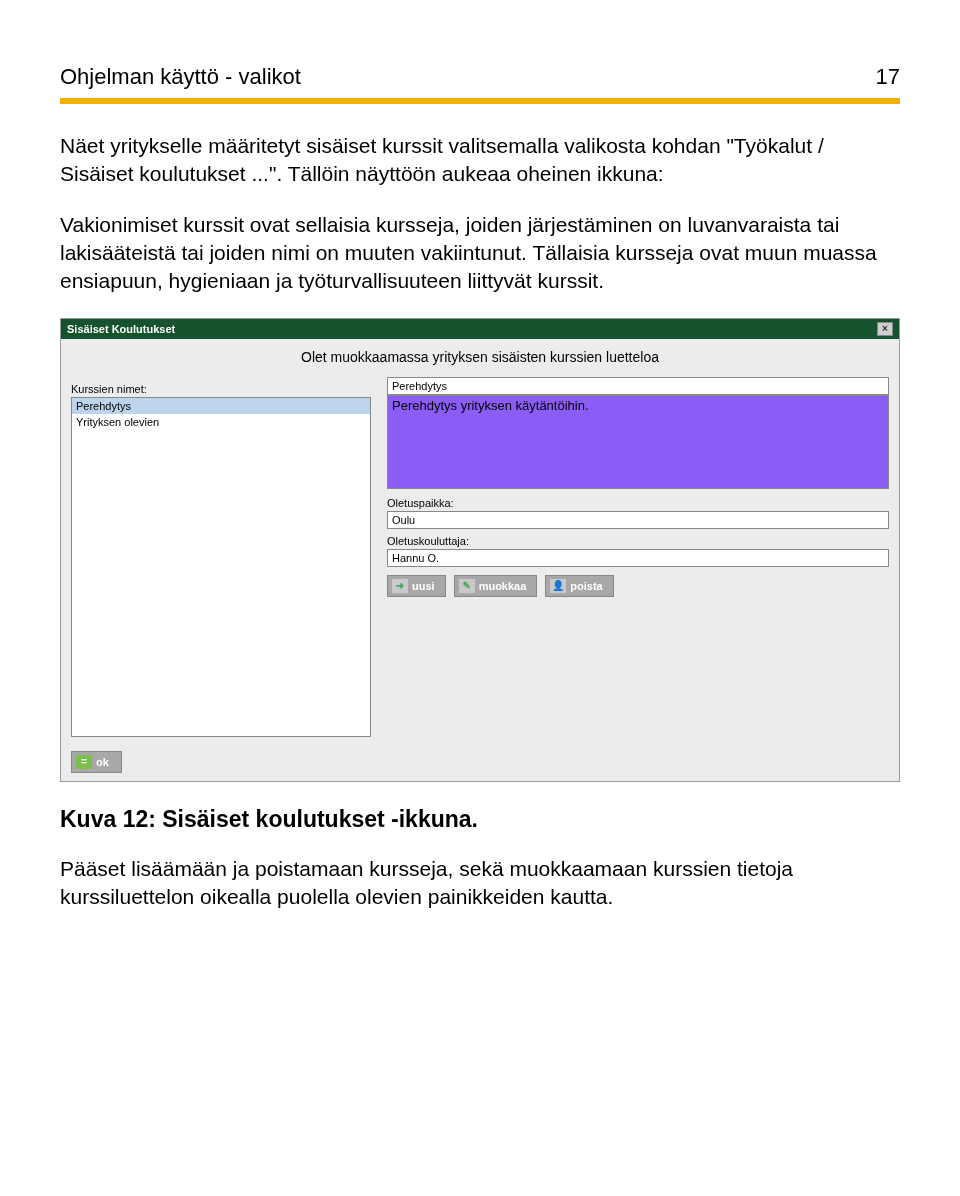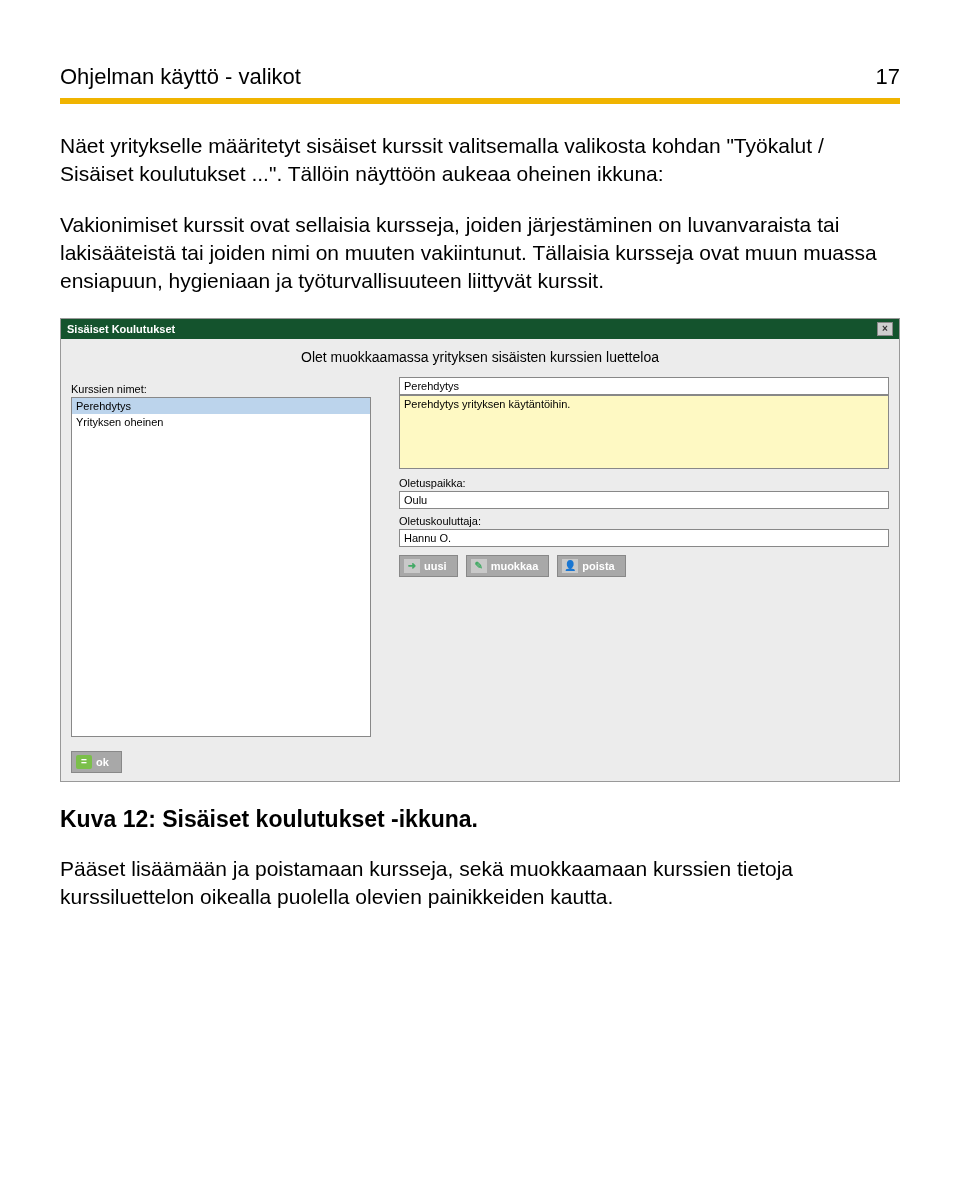--- a/index.html
+++ b/index.html
@@ -68,21 +68,21 @@
     border: 1px solid #888;
     line-height: 1;
   }
   .ss-subtitle {
     text-align: center;
     padding: 10px 0 12px 0;
     font-size: 14px;
   }
   .ss-body {
     display: flex;
-    gap: 28px;
+    gap: 16px;
     padding: 0 10px 8px 10px;
   }
   .ss-left {
     width: 300px;
   }
   .ss-right {
     flex: 1;
   }
   .ss-label {
     font-size: 11px;
@@ -94,26 +94,26 @@
     background: #fff;
     border: 1px solid #888;
     padding: 2px 4px;
     font-size: 11px;
     font-family: inherit;
     height: 18px;
   }
   .ss-text {
     width: 100%;
     box-sizing: border-box;
-    background: #fef9c3;
+    background: #8b5cf6;
     border: 1px solid #888;
     padding: 2px 4px;
-    font-size: 11px;
+    font-size: 13px;
     font-family: inherit;
-    height: 74px;
+    height: 94px;
     resize: none;
   }
   .ss-list {
     width: 100%;
     box-sizing: border-box;
     background: #fff;
     border: 1px solid #888;
     height: 340px;
     padding: 0;
   }
@@ -193,21 +193,21 @@
     <div class="ss-titlebar">
       <span>Sisäiset Koulutukset</span>
       <span class="ss-close">×</span>
     </div>
     <div class="ss-subtitle">Olet muokkaamassa yrityksen sisäisten kurssien luetteloa</div>
     <div class="ss-body">
       <div class="ss-left">
         <div class="ss-label">Kurssien nimet:</div>
         <div class="ss-list">
           <div class="ss-list-item selected">Perehdytys</div>
-          <div class="ss-list-item">Yrityksen oheinen</div>
+          <div class="ss-list-item">Yrityksen olevien</div>
         </div>
       </div>
       <div class="ss-right">
         <input class="ss-input" value="Perehdytys" style="">
         <textarea class="ss-text" style="">Perehdytys yrityksen käytäntöihin.</textarea>
         <div class="ss-label">Oletuspaikka:</div>
         <input class="ss-input" value="Oulu" style="">
         <div class="ss-label">Oletuskouluttaja:</div>
         <input class="ss-input" value="Hannu O." style="">
         <div class="ss-buttons">

